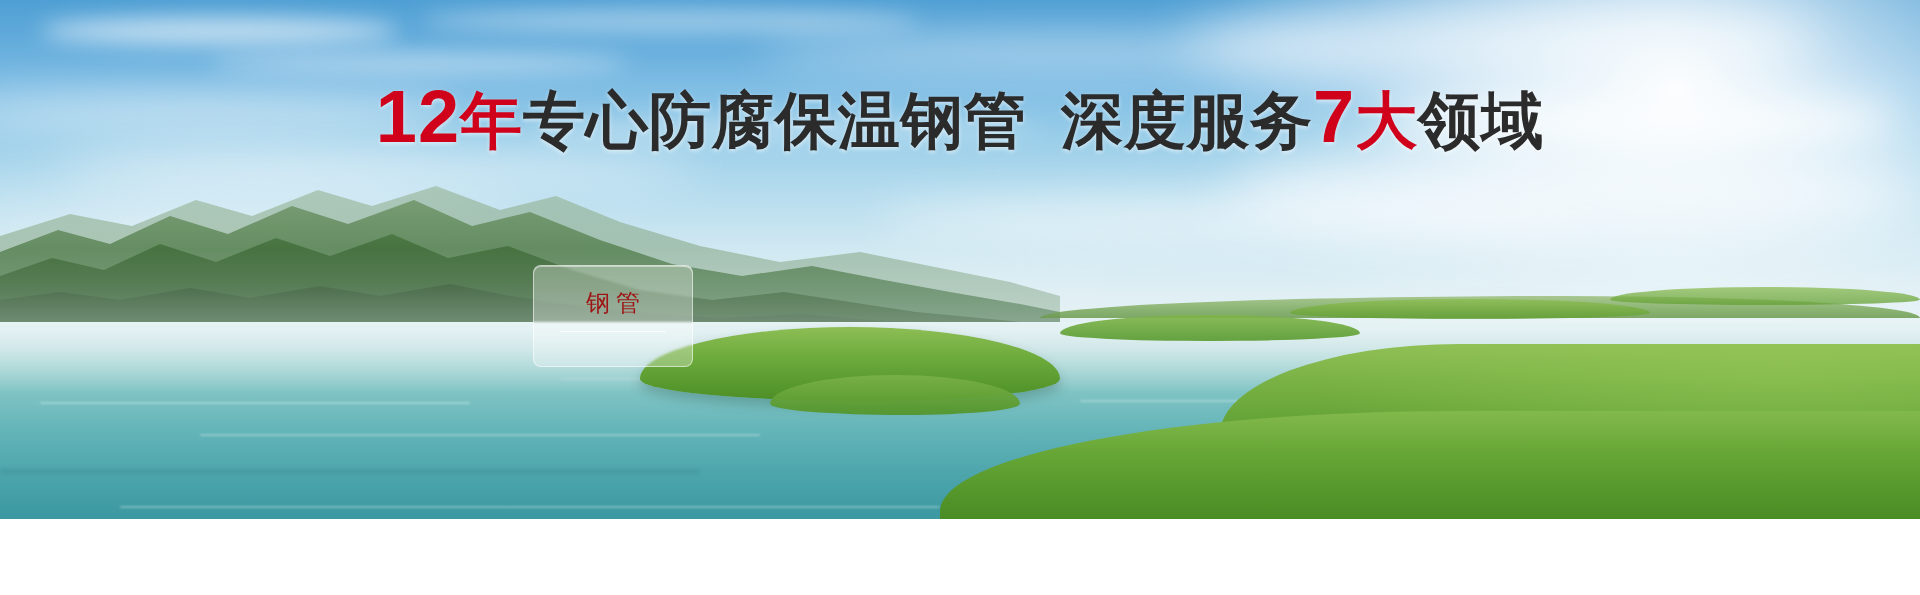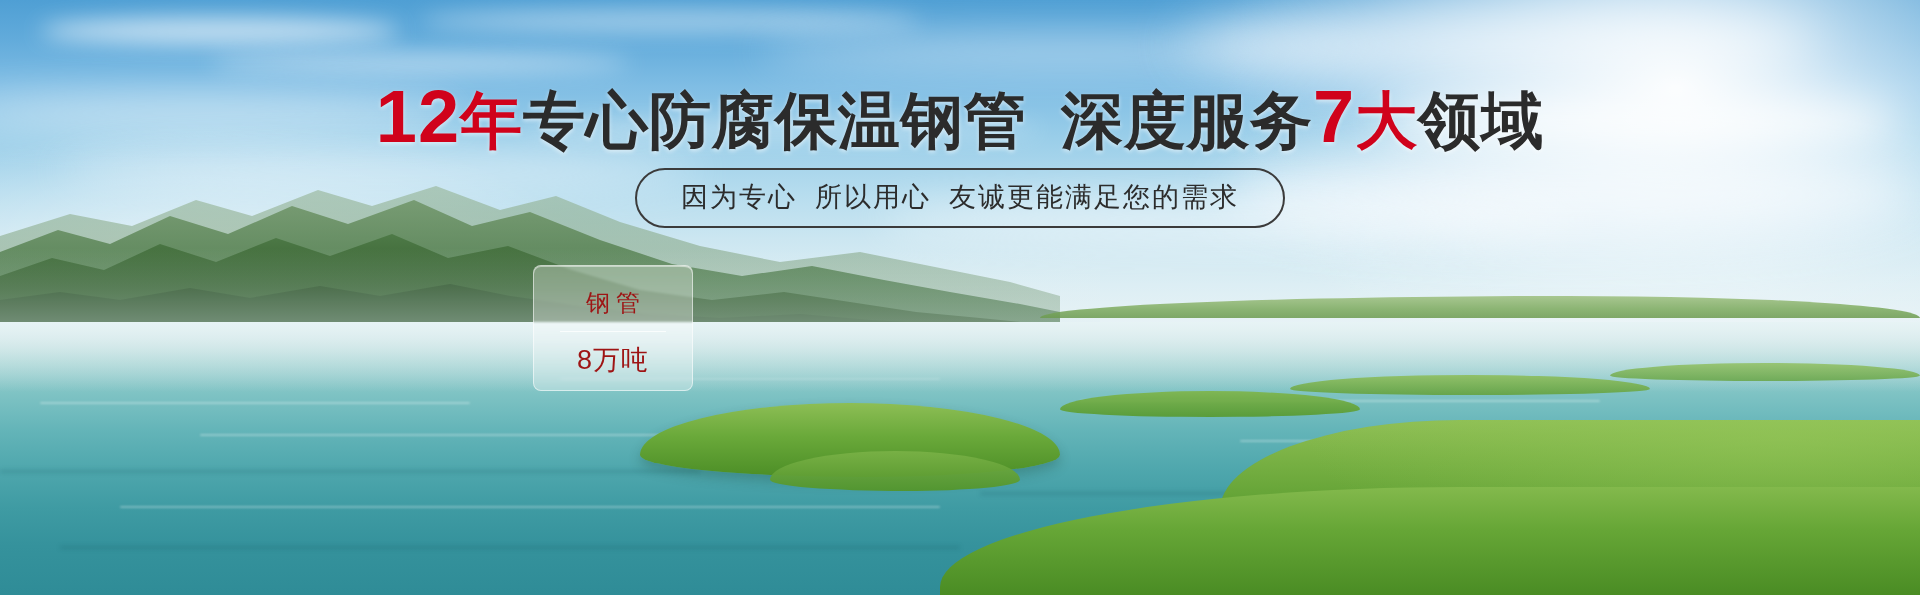--- a/index.html
+++ b/index.html
@@ -3,21 +3,21 @@
 <meta charset="utf-8">
 <title>Banner</title>
 <style>
   html,body{margin:0;padding:0;}
   body{
     width:1920px;height:595px;overflow:hidden;
     font-family:"Liberation Sans","DejaVu Sans",sans-serif;
   }
 
   .banner{
-    position:relative;width:1920px;height:595px;overflow:hidden;
+    position:relative;width:1920px;height:519px;overflow:hidden;
     background:#f0abfc;
   }
 
   
   .sky{
     position:absolute;left:0;top:0;width:1920px;height:330px;
     background:
       linear-gradient(180deg,#4f9fd4 0%,#62abdb 12%,#7fbde4 26%,#9acee9 42%,
                       #b5dcee 58%,#cbe6f1 72%,#dceef4 86%,#e9f3f6 100%);
   }
@@ -152,21 +152,21 @@
   .cards{
     position:absolute;left:533px;top:265px;
     display:flex;align-items:stretch;gap:6px;
   }
   .card{
     width:146px;
     background:rgba(255,255,255,.30);
     border-radius:8px;
     border:1px solid rgba(255,255,255,.55);
     box-shadow:inset 0 1px 0 rgba(255,255,255,.45);
-    padding:22px 6px 14px;
+    padding:22px 6px 22px;
     text-align:center;
     backdrop-filter:blur(1px);
   }
   .card-title{
     font-size:24px;line-height:30px;
     color:#9e1414;letter-spacing:6px;
     text-indent:6px;
     font-weight:normal;
   }
   .card-sep{
@@ -269,32 +269,26 @@
   <div class="grassRight"></div>
   <div class="grassRight2"></div>
   <div class="grassBottom"></div>
 
   <div class="content">
 
     <div class="headline">
       <span class="red num">12</span><span class="red">年</span><span>专心防腐保温钢管</span><span class="gap"></span><span>深度服务</span><span class="red num">7</span><span class="red">大</span><span>领域</span>
     </div>
 
-    <div class="subtitle-wrap">
-      <div class="subtitle">
-        <span>因为专心</span><span class="sp"></span><span>所以用心</span><span class="sp"></span><span>友诚更能满足您的需求</span>
-      </div>
-    </div>
 
     <div class="cards">
 
       <div class="card">
         <div class="card-title">钢管</div>
         <div class="card-sep"></div>
-        <div class="card-value"><span>8万吨</span></div>
       </div>
 
 
 
     </div>
 
   </div>
 </div>
 
 </body></html>

